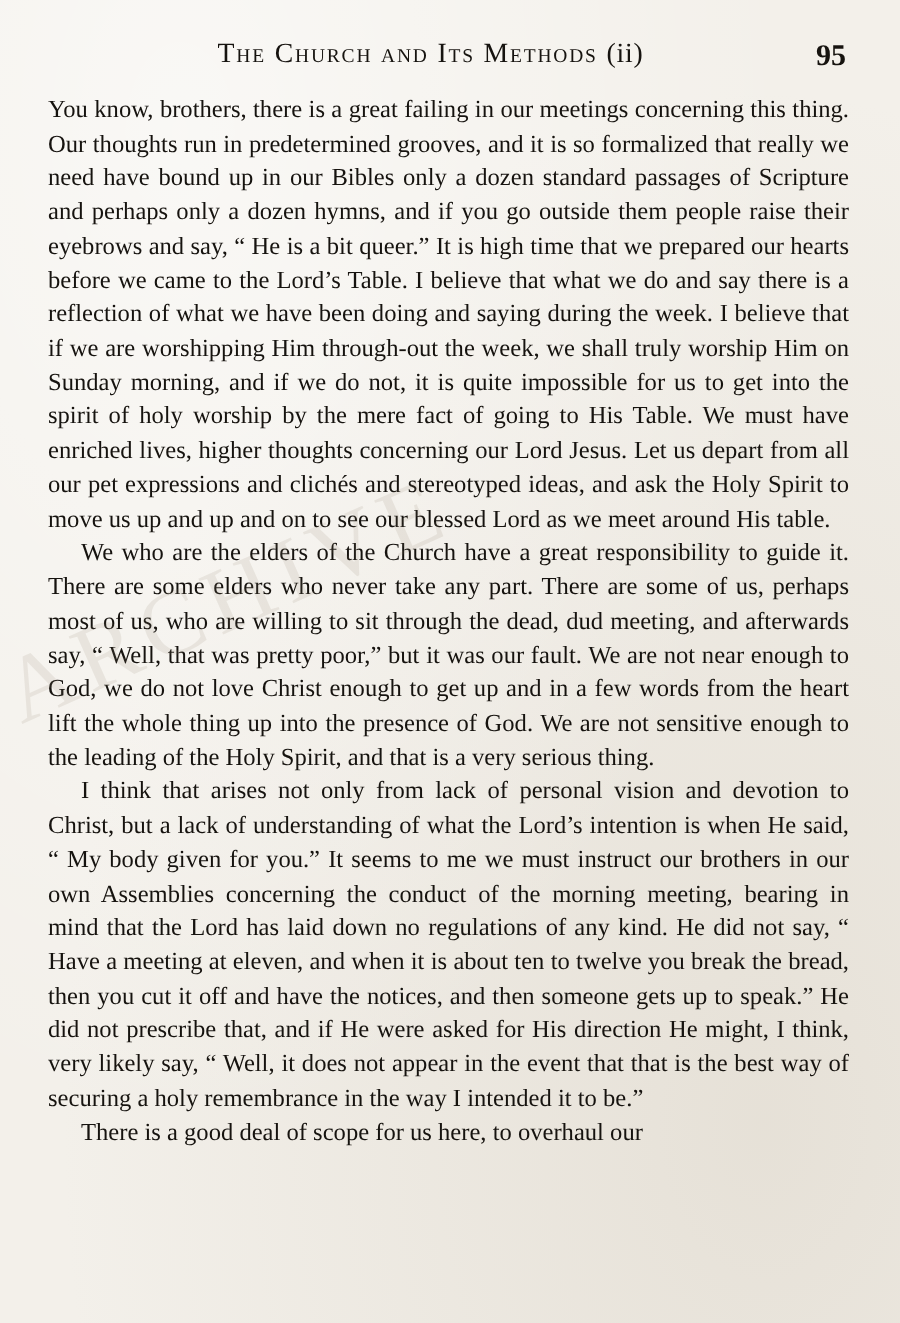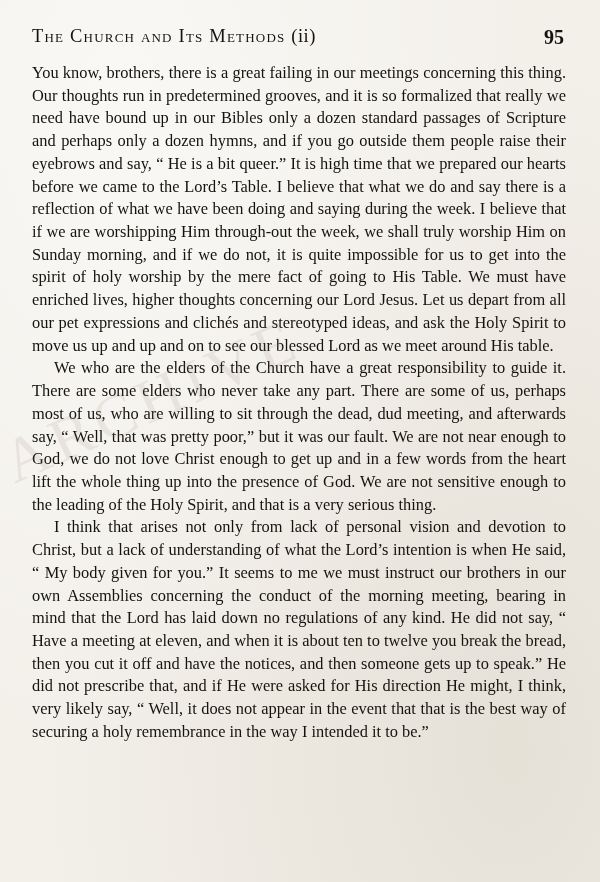--- a/index.html
+++ b/index.html
@@ -40,20 +40,21 @@
     color: #8d7f6a;
     white-space: nowrap;
     line-height: 1.6;
   }
   .header {
     position: relative;
     height: 30px;
     margin-bottom: 6px;
   }
   .running-head {
+    text-align: center;
     font-variant: small-caps;
     font-size: 18.5px;
     letter-spacing: 1.2px;
     padding-right: 24px;
     white-space: nowrap;
   }
   .running-head .suffix {
     font-variant: normal;
     letter-spacing: 0.5px;
   }
@@ -91,15 +92,16 @@
       <span>The Church and Its Methods</span>
       <span class="suffix">(ii)</span>
     </div>
     <div class="folio">95</div>
   </div>
 
   <div class="body-text">
     <p class="first">You know, brothers, there is a great failing in our meetings concerning this thing.   Our thoughts run in predetermined grooves, and it is so formalized that really we need have bound up in our Bibles only a dozen standard passages of Scripture and perhaps only a dozen hymns, and if you go outside them people raise their eyebrows and say,  “ He is a bit queer.” It is high time that we prepared our hearts before we came to the Lord’s Table.   I believe that what we do and say there is a reflection of what we have been doing and saying during the week.   I believe that if we are worshipping Him through-out the week, we shall truly worship Him on Sunday morning, and if we do not, it is quite impossible for us to get into the spirit of holy worship by the mere fact of going to His Table. We must have enriched lives, higher thoughts concerning our Lord Jesus.   Let us depart from all our pet expressions and clichés and stereotyped ideas, and ask the Holy Spirit to move us up and up and on to see our blessed Lord as we meet around His table.</p>
     <p>We who are the elders of the Church have a great responsibility to guide it.   There are some elders who never take any part.   There are some of us, perhaps most of us, who are willing to sit through the dead, dud meeting, and afterwards say,  “ Well, that was pretty poor,”  but it was our fault.   We are not near enough to God, we do not love Christ enough to get up and in a few words from the heart lift the whole thing up into the presence of God.   We are not sensitive enough to the leading of the Holy Spirit, and that is a very serious thing.</p>
     <p>I think that arises not only from lack of personal vision and devotion to Christ, but a lack of understanding of what the Lord’s intention is when He said,  “ My body given for you.” It seems to me we must instruct our brothers in our own Assemblies concerning the conduct of the morning meeting, bearing in mind that the Lord has laid down no regulations of any kind.   He did not say,  “ Have a meeting at eleven, and when it is about ten to twelve you break the bread, then you cut it off and have the notices, and then someone gets up to speak.”   He did not prescribe that, and if He were asked for His direction He might, I think, very likely say,  “ Well, it does not appear in the event that that is the best way of securing a holy remembrance in the way I intended it to be.”</p>
+    <p>There is a good deal of scope for us here, to overhaul our</p>
   </div>
 
 </div>
 
 </body></html>

